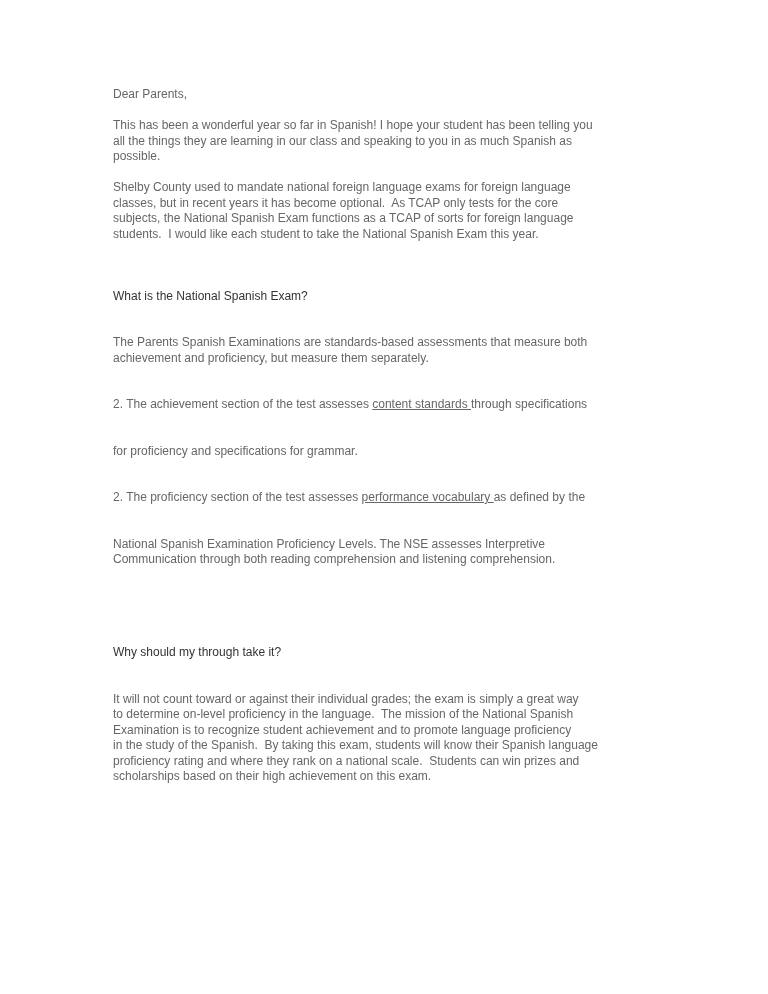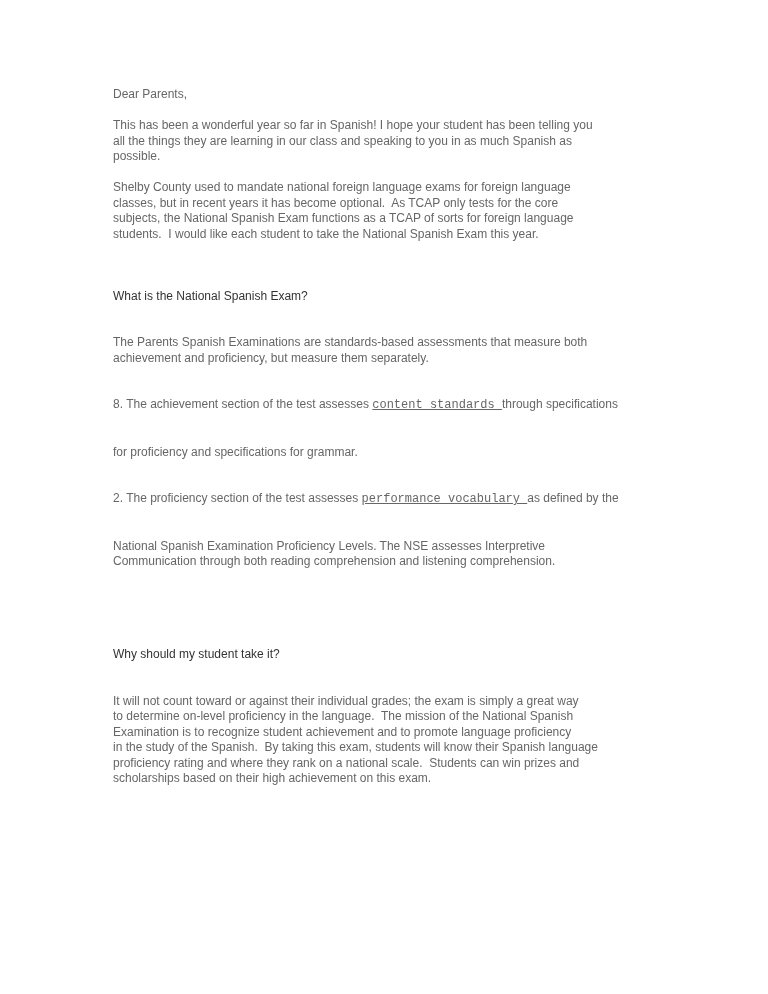--- a/index.html
+++ b/index.html
@@ -27,21 +27,21 @@
     color:var(--body-text);
     font-size:12px;
     line-height:15.5px;
   }
   .block{margin:0 0 15.5px 0;}
   .line,.block{white-space:pre;}
   .h{
     font-weight:normal;
     color:var(--heading-text);
   }
-  .u{text-decoration:underline;font-family:Liberation Mono, monospace;}
+  .u{text-decoration:underline;}
 </style>
 </head>
 <body>
 
 <div class="page">
   <div class="content">
 
     <div class="block">Dear Parents,</div>
 
     <div class="block">This has been a wonderful year so far in Spanish! I hope your student has been telling you
@@ -50,29 +50,29 @@
 
     <div class="block">Shelby County used to mandate national foreign language exams for foreign language
 classes, but in recent years it has become optional.  As TCAP only tests for the core
 subjects, the National Spanish Exam functions as a TCAP of sorts for foreign language
 students.  I would like each student to take the National Spanish Exam this year.</div>
 
     <div class="block">
       <div class="h">What is the National Spanish Exam?</div>
       <div class="line">The Parents Spanish Examinations are standards-based assessments that measure both
 achievement and proficiency, but measure them separately.</div>
-      <div class="line"><span>8. The achievement section of the test assesses </span><span class="u">content standards </span><span>through specifications</span></div>
+      <div class="line"><span>2. The achievement section of the test assesses </span><span class="u">content standards </span><span>through specifications</span></div>
       <div class="line">for proficiency and specifications for grammar.</div>
       <div class="line"><span>2. The proficiency section of the test assesses </span><span class="u">performance vocabulary </span><span>as defined by the</span></div>
       <div class="line">National Spanish Examination Proficiency Levels. The NSE assesses Interpretive
 Communication through both reading comprehension and listening comprehension.</div>
     </div>
 
     <div class="block">
-      <div class="h">Why should my student take it?</div>
+      <div class="h">Why should my through take it?</div>
       <div class="line">It will not count toward or against their individual grades; the exam is simply a great way
 to determine on-level proficiency in the language.  The mission of the National Spanish
 Examination is to recognize student achievement and to promote language proficiency
 in the study of the Spanish.  By taking this exam, students will know their Spanish language
 proficiency rating and where they rank on a national scale.  Students can win prizes and
 scholarships based on their high achievement on this exam.</div>
     </div>
 
 
     <div class="block">

